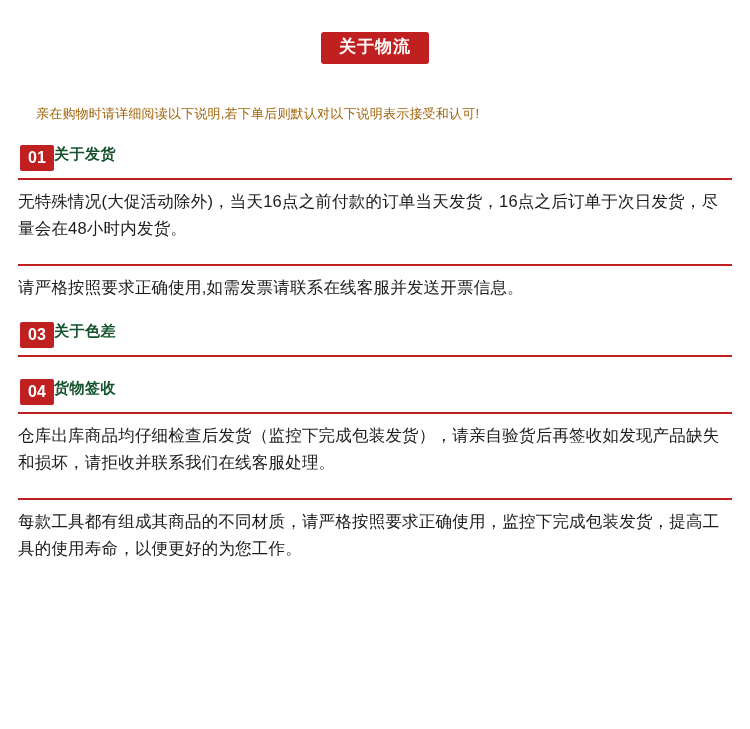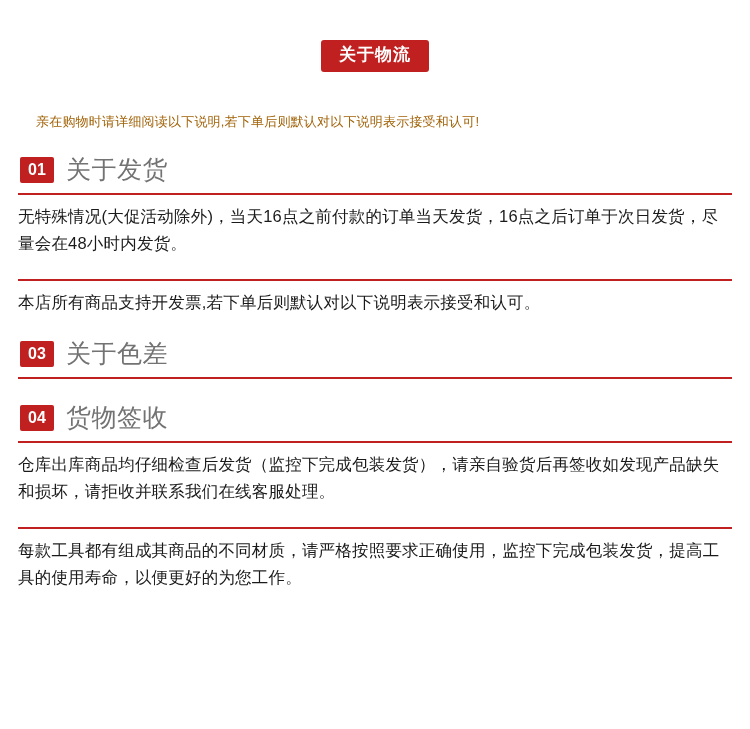--- a/index.html
+++ b/index.html
@@ -11,21 +11,21 @@
     height: 729px;
     background: #ffffff;
     font-family: "Liberation Sans", sans-serif;
     color: #1a1a1a;
     overflow: hidden;
   }
   .page {
     width: 750px;
     height: 729px;
     box-sizing: border-box;
-    padding: 16px 18px;
+    padding: 8px 18px;
     position: relative;
   }
   
   .badge-row {
     display: flex;
     justify-content: center;
     padding-top: 24px;
   }
   .badge {
     background: #c0201f;
@@ -44,42 +44,40 @@
     line-height: 1.5;
     padding-left: 18px;
     letter-spacing: 0.2px;
   }
   
   .section {
     margin-top: 22px;
   }
   .sec-head {
     display: flex;
-    align-items: center;
-    gap: 12px;
     padding-left: 2px;
     margin-top: 20px;
   }
   .num {
     background: #c0201f;
     color: #ffffff;
     font-size: 16px;
     font-weight: bold;
     width: 34px;
     height: 26px;
     display: flex;
     align-items: center;
     justify-content: center;
     border-radius: 2px;
     font-family: "Liberation Sans", sans-serif;
   }
   .sec-title {
-    font-size: 25px;
-    font-weight: normal;
-    color: #737373;
+    font-size: 15px;
+    font-weight: bold;
+    color: #14532d;
     letter-spacing: 0.5px;
   }
   .rule {
     border: none;
     border-top: 2px solid #c0201f;
     margin: 7px 0 0 0;
     height: 0;
   }
   .sec-body {
     margin-top: 8px;
@@ -104,21 +102,21 @@
     <div class="sec-head">
       <div class="num">01</div>
       <div class="sec-title">关于发货</div>
     </div>
     <hr class="rule">
     <div class="sec-body">无特殊情况(大促活动除外)，当天16点之前付款的订单当天发货，16点之后订单于次日发货，尽量会在48小时内发货。</div>
   </div>
 
   <div class="section">
     <hr class="rule">
-    <div class="sec-body">本店所有商品支持开发票,若下单后则默认对以下说明表示接受和认可。</div>
+    <div class="sec-body">请严格按照要求正确使用,如需发票请联系在线客服并发送开票信息。</div>
   </div>
 
   <div class="section">
     <div class="sec-head">
       <div class="num">03</div>
       <div class="sec-title">关于色差</div>
     </div>
     <hr class="rule">
   </div>
 

